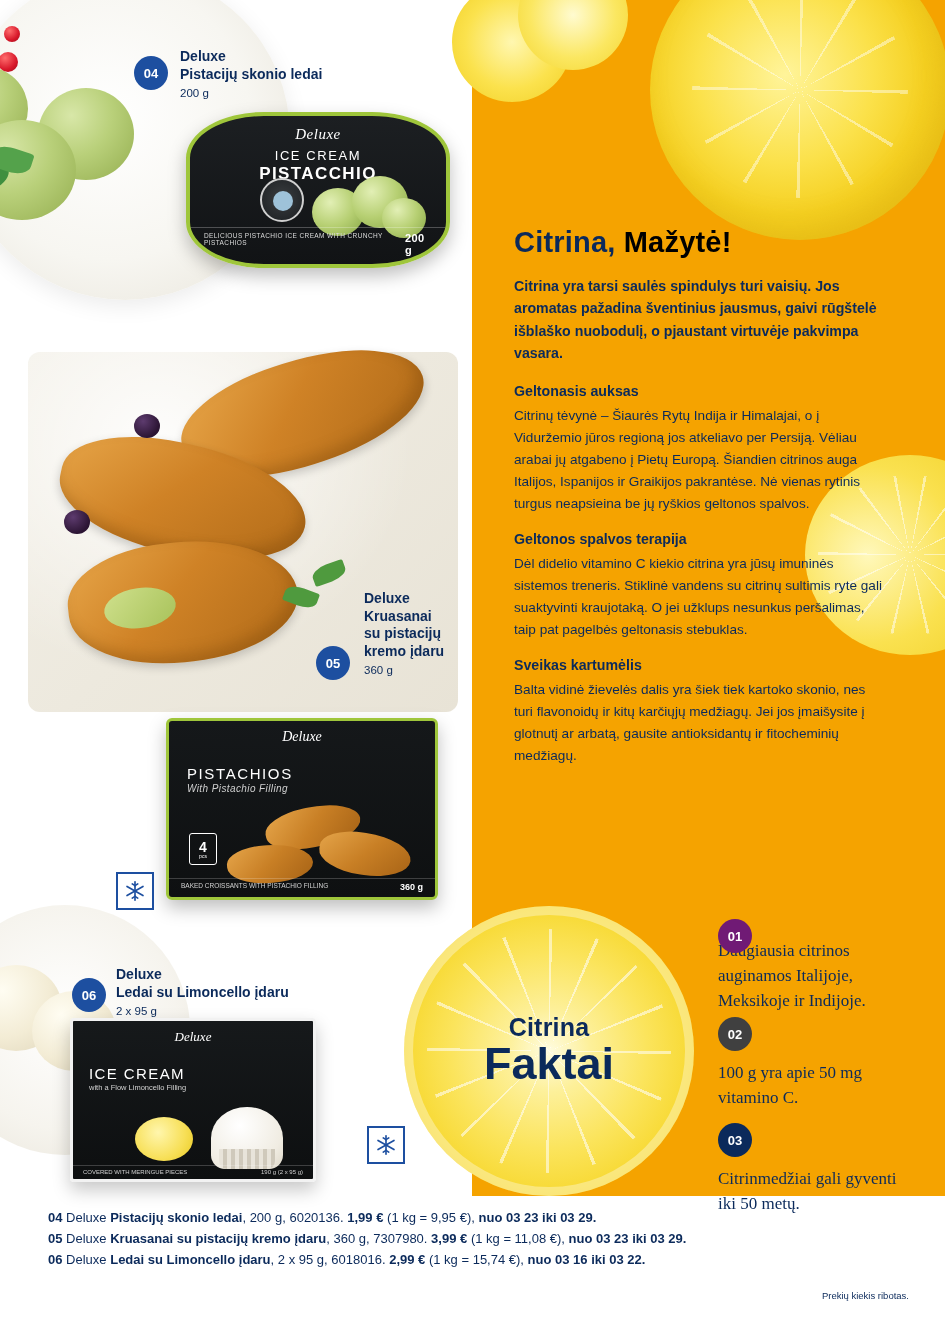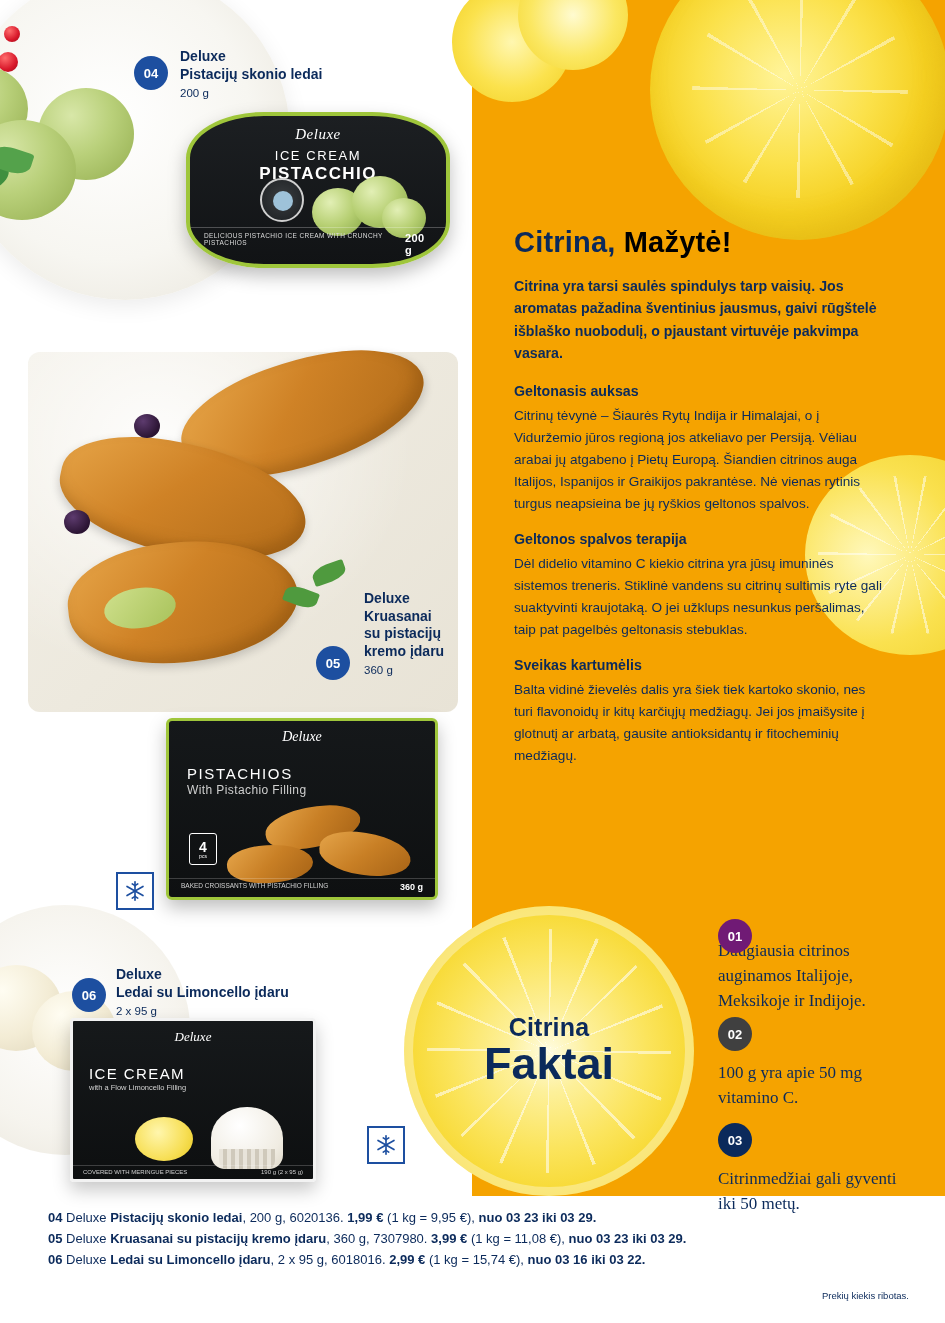--- a/index.html
+++ b/index.html
@@ -269,21 +269,21 @@
     color: #fff;
   }
   .pack-croissants .brand {
     position: absolute; left: 0; right: 0; top: 8px; text-align: center;
     font-family: "Liberation Serif", serif; font-style: italic; font-size: 14px;
   }
   .pack-croissants .t1 {
     position: absolute; left: 18px; top: 44px; font-size: 15px; letter-spacing: 1.6px;
   }
   .pack-croissants .t2 {
-    position: absolute; left: 18px; top: 62px; font-size: 12px; color: #cfcfcf; letter-spacing: .4px;
+    position: absolute; left: 18px; top: 62px; font-size: 10px; color: #cfcfcf; letter-spacing: .4px; font-style: italic;
   }
   .pack-croissants .mini {
     position: absolute; border-radius: 46% 54% 50% 50%;
     background: linear-gradient(135deg, #e6a64b 0%, #c87f25 50%, #a66215 100%);
   }
   .pack-croissants .mini.p1 { left: 96px;  top: 86px;  width: 96px; height: 40px; transform: rotate(-12deg); }
   .pack-croissants .mini.p2 { left: 150px; top: 112px; width: 92px; height: 42px; transform: rotate(8deg); }
   .pack-croissants .mini.p3 { left: 58px;  top: 124px; width: 86px; height: 38px; transform: rotate(-4deg); }
   .pack-croissants .badge4 {
     position: absolute; left: 20px; top: 112px;
@@ -578,21 +578,21 @@
         <line x1="15" y1="19.8" x2="12" y2="17.8"></line>
     </g>
   </svg>
 </div>
 
 <div class="article">
   <h1>
     <span>Citrina,</span>
     <span class="accent">Mažytė!</span>
   </h1>
-  <p class="lead">Citrina yra tarsi saulės spindulys tarp vaisių. Jos aromatas pažadina šventinius jausmus, gaivi rūgštelė išblaško nuobodulį, o pjaustant virtuvėje pakvimpa vasara.</p>
+  <p class="lead">Citrina yra tarsi saulės spindulys turi vaisių. Jos aromatas pažadina šventinius jausmus, gaivi rūgštelė išblaško nuobodulį, o pjaustant virtuvėje pakvimpa vasara.</p>
 
   <h2>Geltonasis auksas</h2>
   <p>Citrinų tėvynė – Šiaurės Rytų Indija ir Himalajai, o į Viduržemio jūros regioną jos atkeliavo per Persiją. Vėliau arabai jų atgabeno į Pietų Europą. Šiandien citrinos auga Italijos, Ispanijos ir Graikijos pakrantėse. Nė vienas rytinis turgus neapsieina be jų ryškios geltonos spalvos.</p>
 
   <h2>Geltonos spalvos terapija</h2>
   <p>Dėl didelio vitamino C kiekio citrina yra jūsų imuninės sistemos treneris. Stiklinė vandens su citrinų sultimis ryte gali suaktyvinti kraujotaką. O jei užklups nesunkus peršalimas, taip pat pagelbės geltonasis stebuklas.</p>
 
   <h2>Sveikas kartumėlis</h2>
   <p>Balta vidinė žievelės dalis yra šiek tiek kartoko skonio, nes turi flavonoidų ir kitų karčiųjų medžiagų. Jei jos įmaišysite į glotnutį ar arbatą, gausite antioksidantų ir fitocheminių medžiagų.</p>
 </div>

